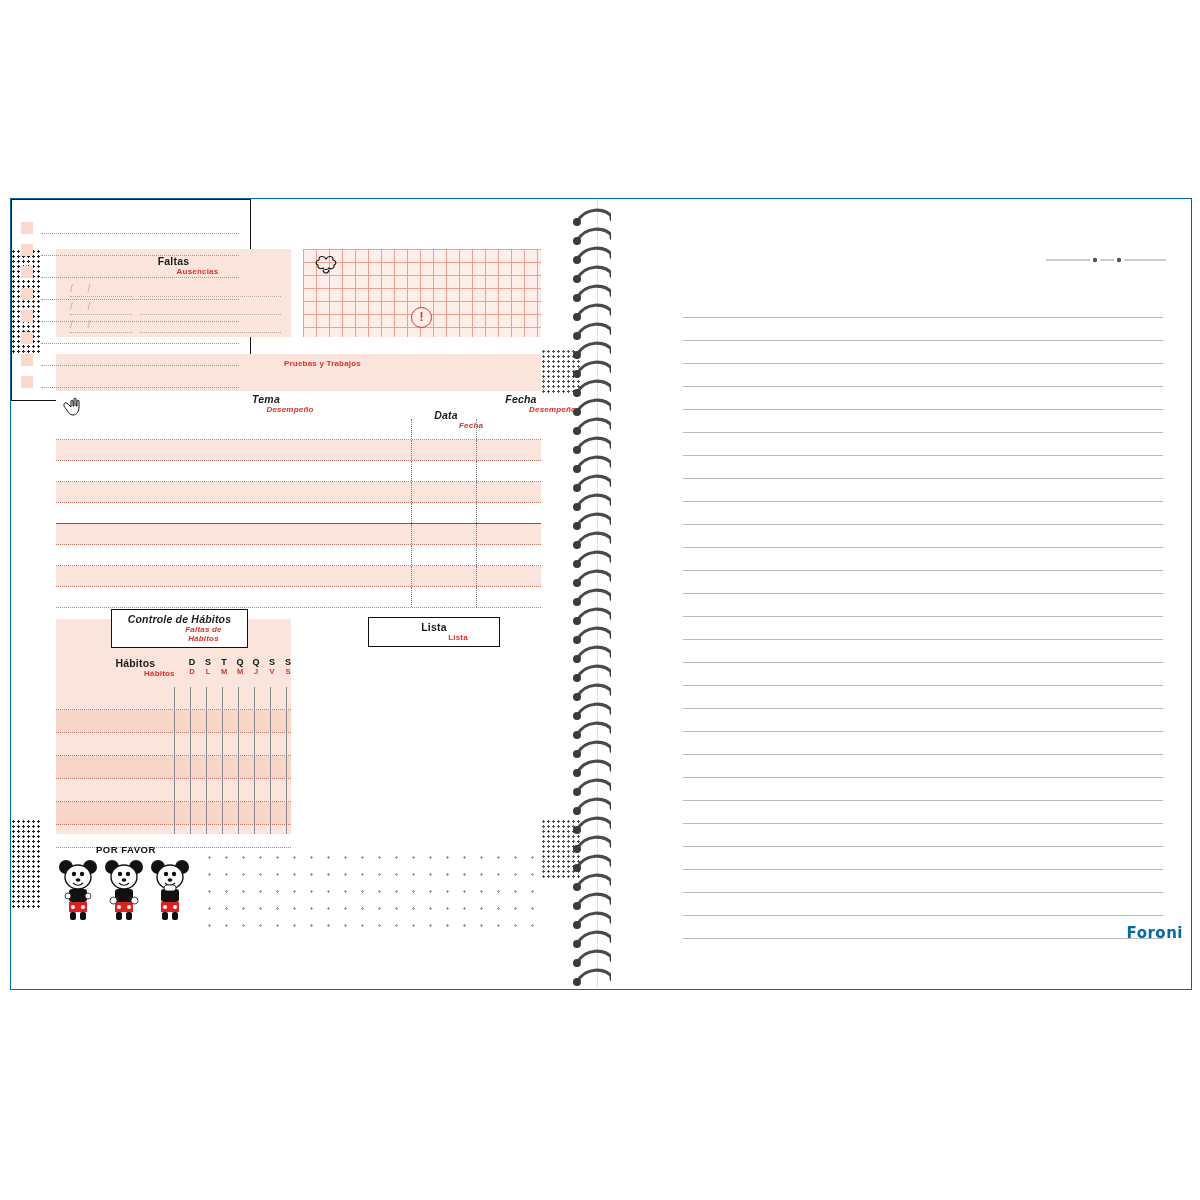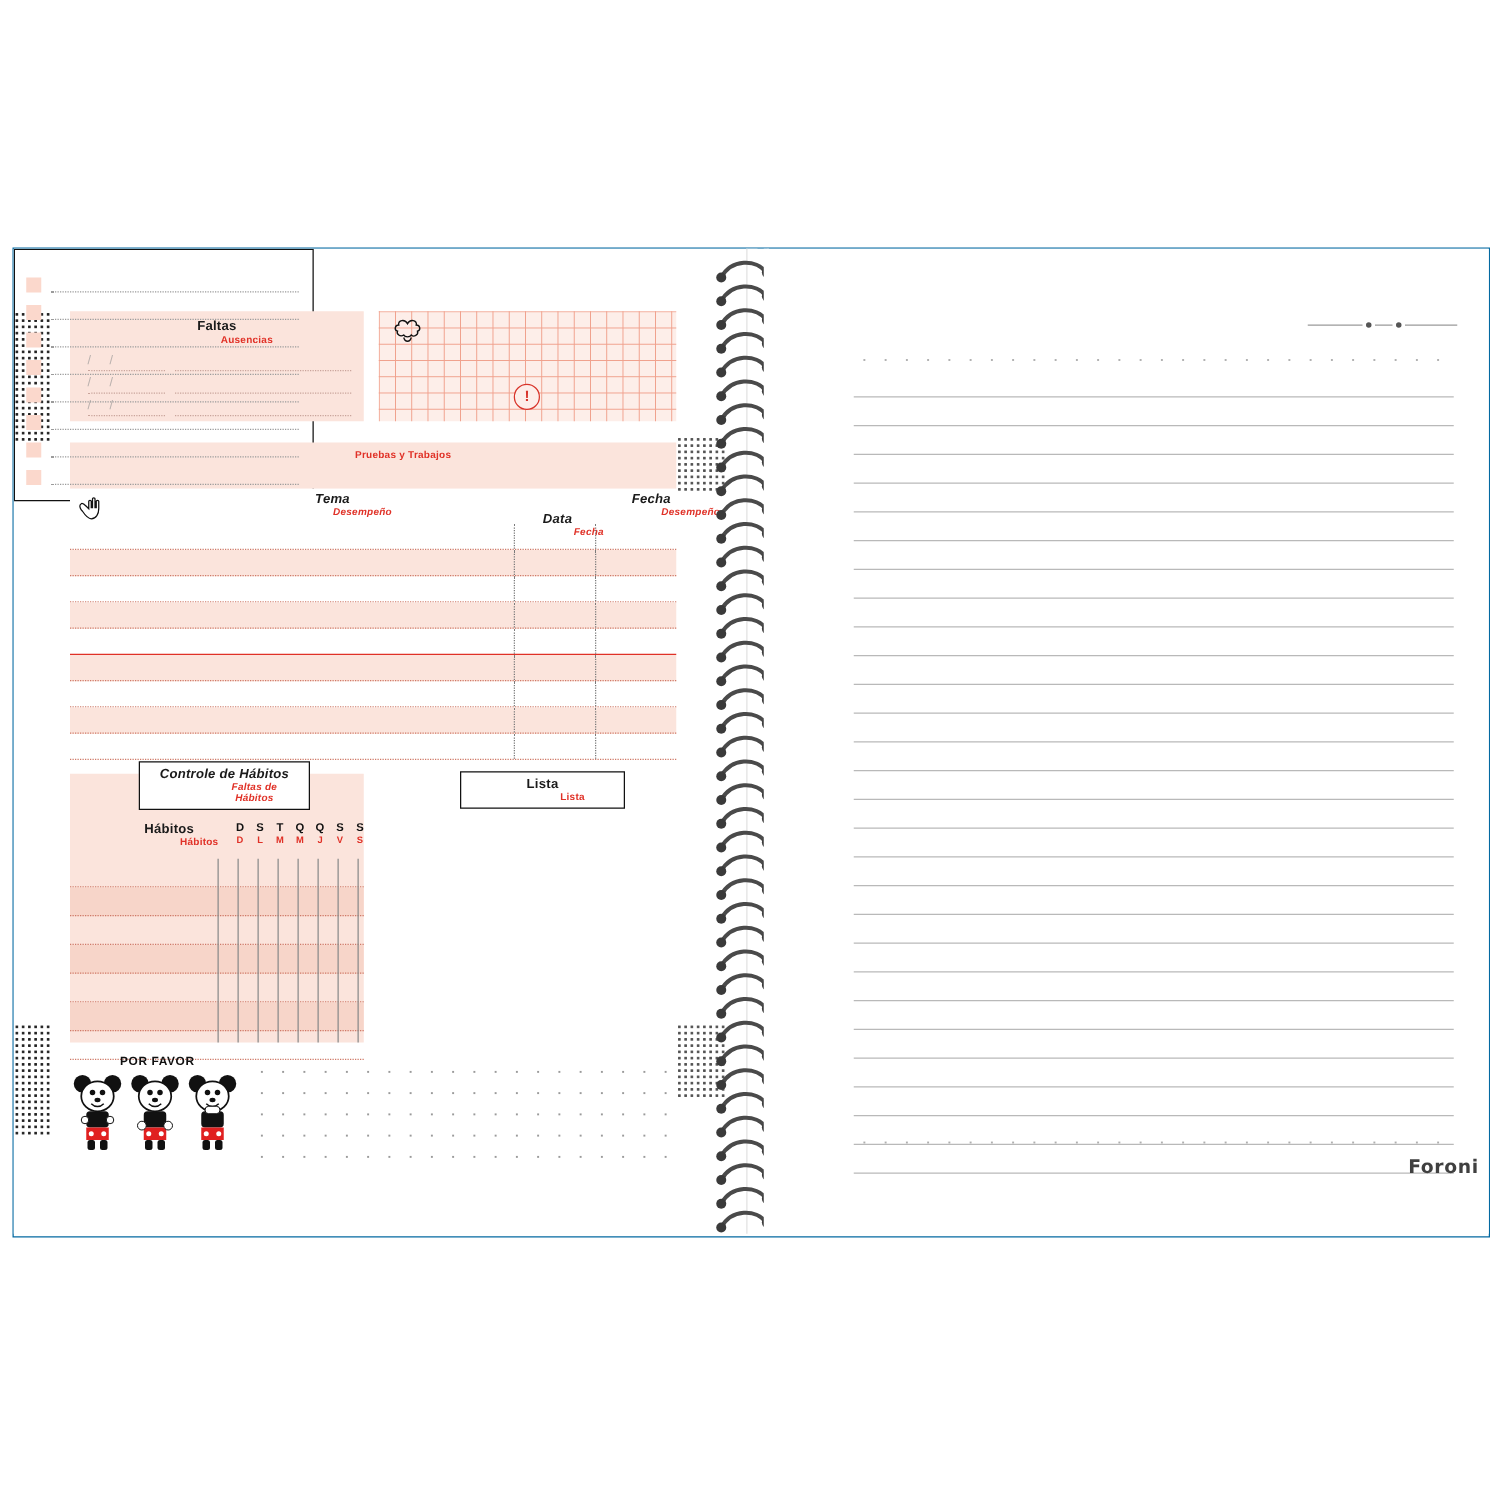--- a/index.html
+++ b/index.html
@@ -91,21 +91,21 @@
      background-image:radial-gradient(#9a9a9a 1.1px,transparent 1.2px);background-size:17px 17px;}
 
   
   .rp-dots{position:absolute;left:72px;top:86px;width:480px;height:6px;
      background-image:radial-gradient(#8c8c8c 1.1px,transparent 1.2px);background-size:17px 6px;}
   .rp-lines{position:absolute;left:72px;top:96px;width:480px;}
   .rp-line{height:22px;border-bottom:1px solid #b9b9b9;}
   .rp-bottomdots{position:absolute;left:72px;top:712px;width:480px;height:6px;
      background-image:radial-gradient(#8c8c8c 1.1px,transparent 1.2px);background-size:17px 6px;}
   .rp-marks{position:absolute;left:435px;top:56px;width:120px;height:10px;}
-  .brand{position:absolute;right:8px;top:725px;font-size:15px;font-weight:bold;color:#404040;letter-spacing:.5px;font-family:"DejaVu Sans",sans-serif;}
+  .brand{position:absolute;right:8px;top:725px;font-size:15px;font-weight:bold;color:#0369a1;letter-spacing:.5px;font-family:"DejaVu Sans",sans-serif;}
 
   
   .spine{position:absolute;left:560px;top:0;width:48px;height:788px;}
   .spine-gap{position:absolute;left:586px;top:0;width:16px;height:788px;background:#fff;border-left:1px solid #e2e2e2;border-right:1px solid #ededed;}
 </style>
 </head>
 <body>
 
 <div class="page">
   <div class="spread">

